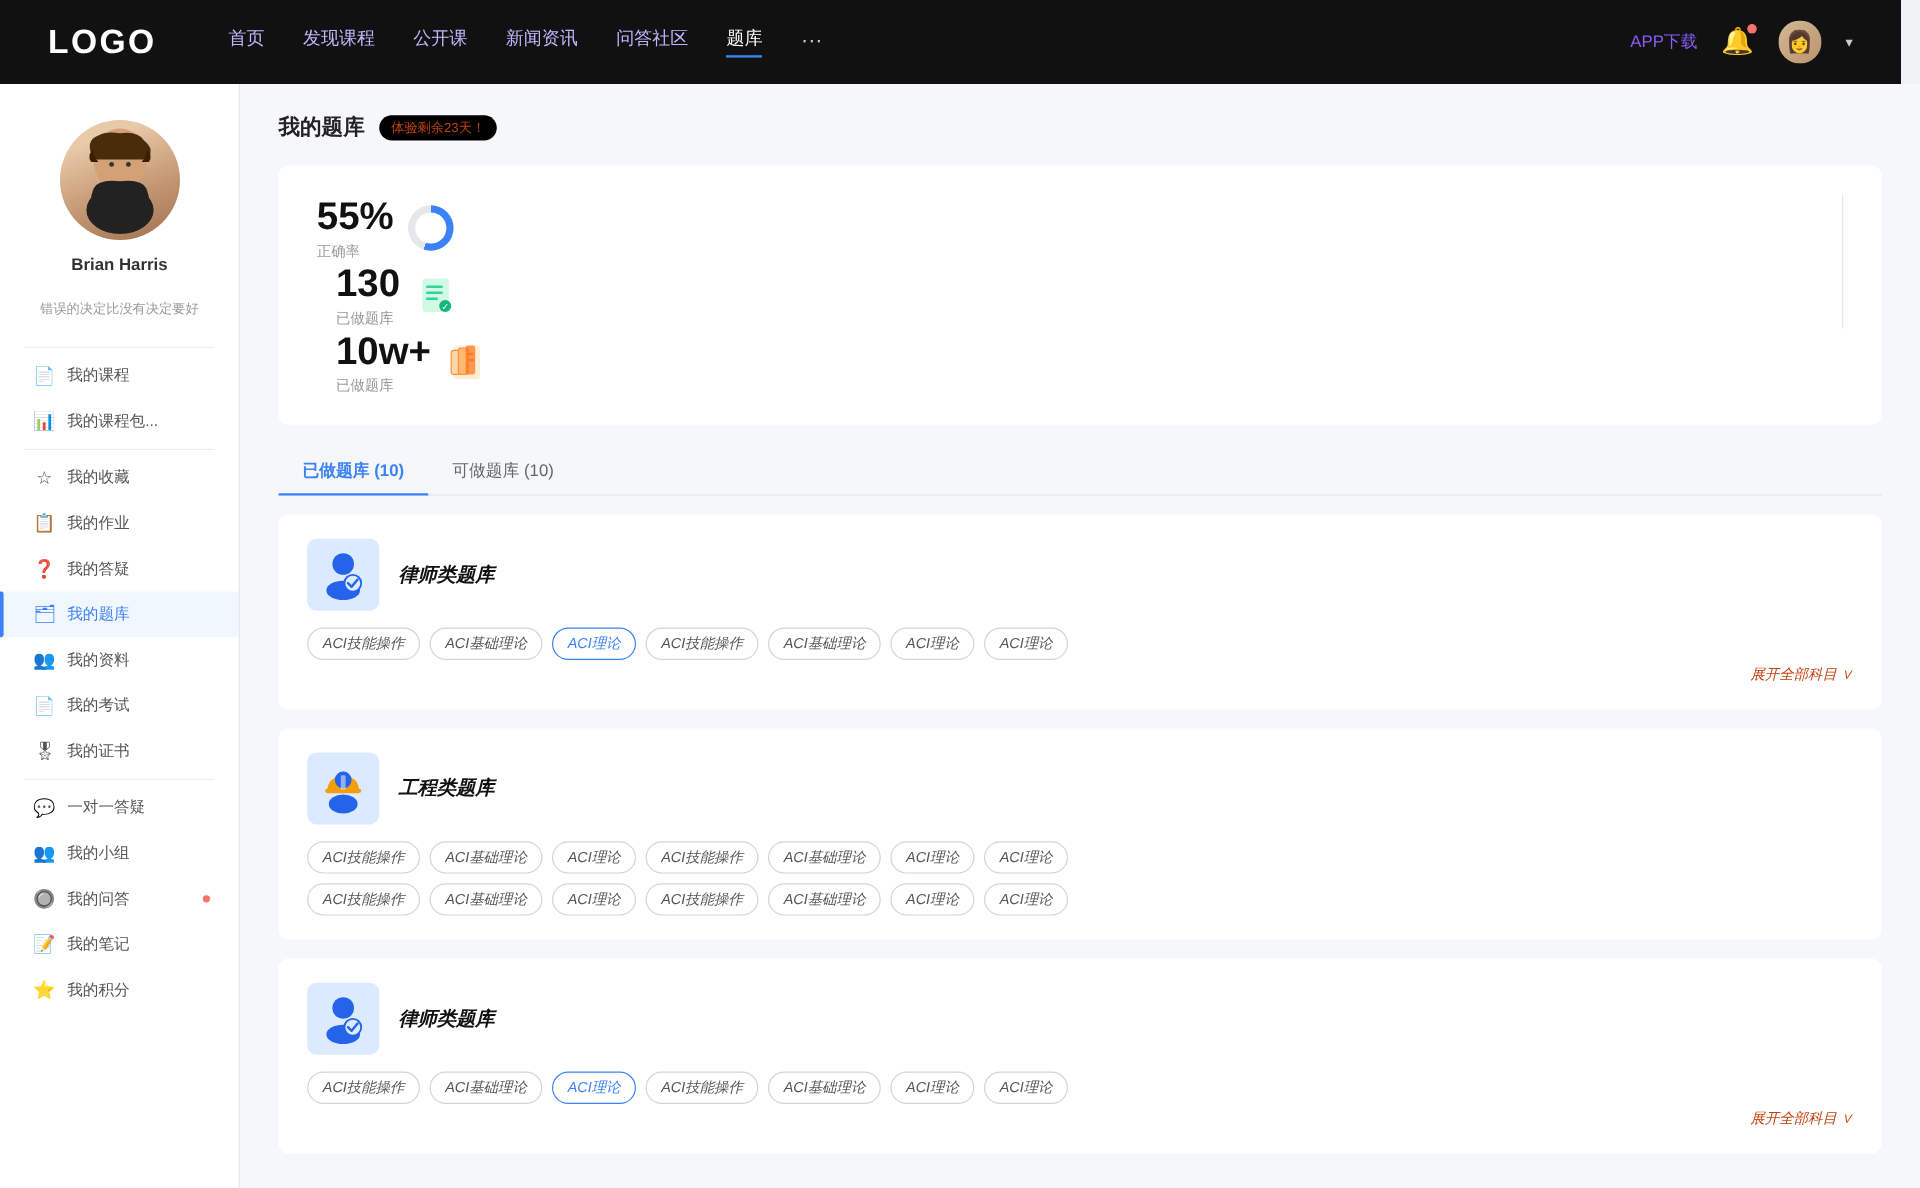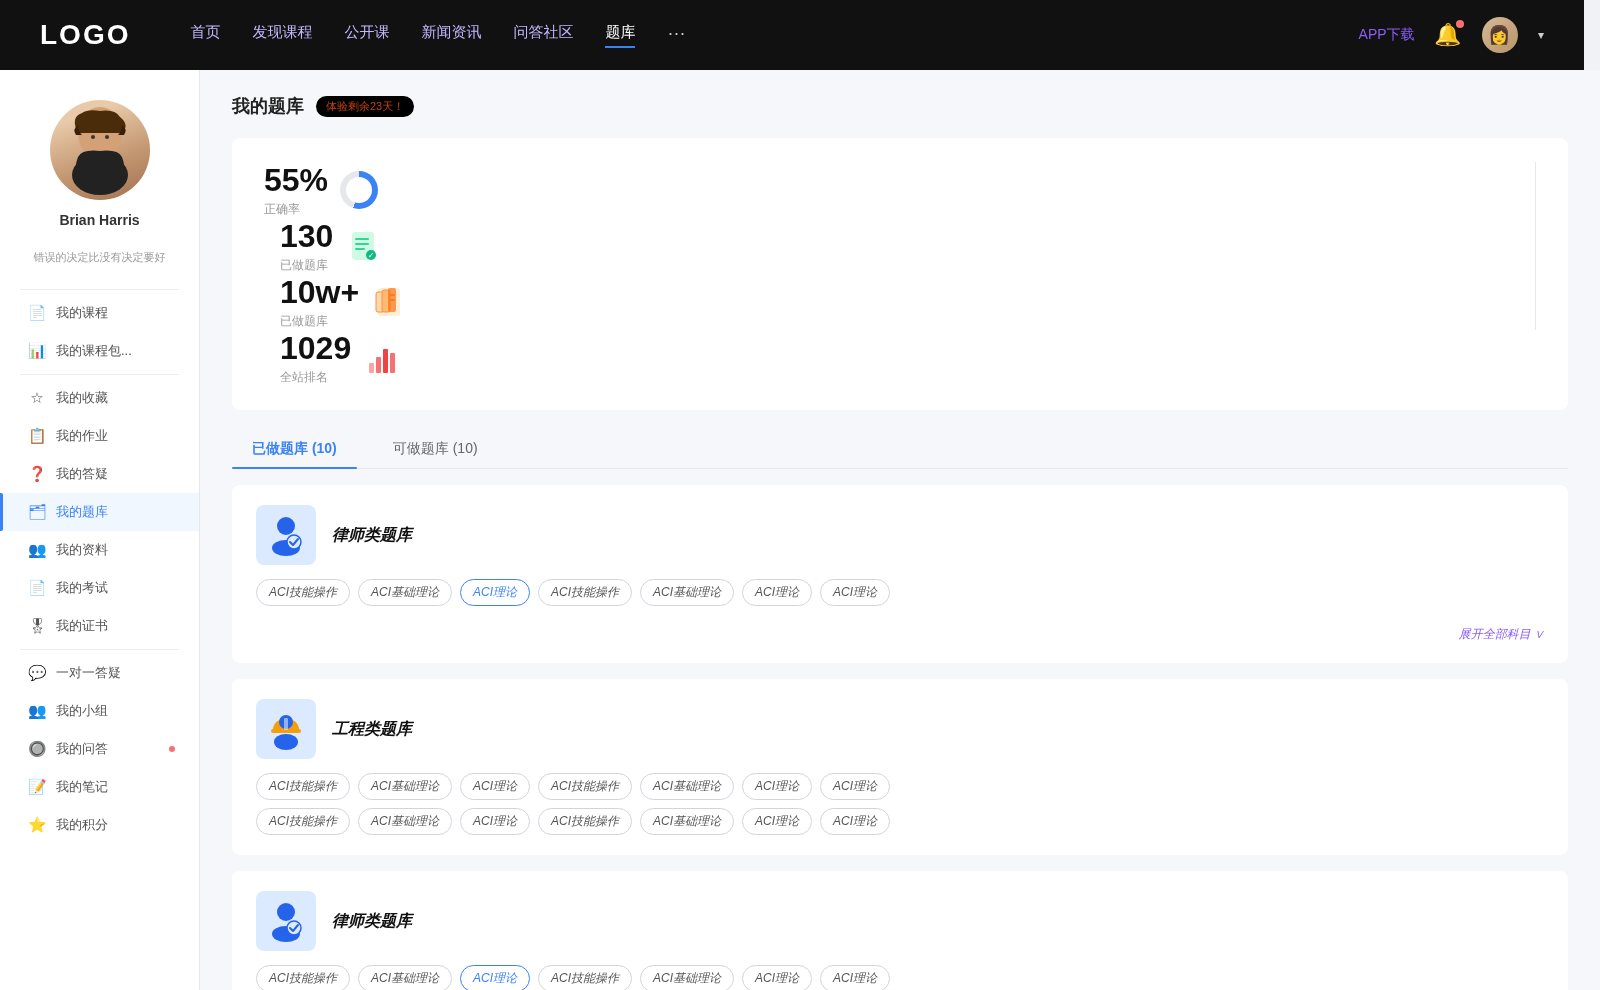--- a/index.html
+++ b/index.html
@@ -115,21 +115,21 @@
     }
     .pie-chart::after {
       content: '';
       position: absolute;
       top: 6px; left: 6px; right: 6px; bottom: 6px;
       background: #fff;
       border-radius: 50%;
     }
 
     
-    .tabs-row { display: flex; gap: 16px; margin-bottom: 16px; border-bottom: 1px solid #e5e7eb; }
+    .tabs-row { display: flex; gap: 0; margin-bottom: 16px; border-bottom: 1px solid #e5e7eb; }
     .tab-item {
       padding: 10px 20px;
       font-size: 14px;
       color: #666;
       cursor: pointer;
       position: relative;
     }
     .tab-item.active { color: #3b82f6; font-weight: 600; }
     .tab-item.active::after { content: ''; position: absolute; bottom: -1px; left: 0; right: 0; height: 2px; background: #3b82f6; border-radius: 2px; }
 
@@ -161,21 +161,21 @@
       border-radius: 14px;
       font-size: 12px;
       color: #555;
       cursor: pointer;
     }
     .qbank-tag.active-tag {
       border-color: #3b82f6;
       color: #3b82f6;
       background: #fff;
     }
-    .qbank-expand { text-align: right; font-size: 12px; color: #8b5cf6; cursor: pointer; margin-top: 20px; }
+    .qbank-expand { text-align: right; font-size: 12px; color: #c2410c; cursor: pointer; margin-top: 4px; }
     .qbank-collapse { text-align: right; font-size: 12px; color: #999; cursor: pointer; margin-top: 8px; }
     .qbank-tags-row2 { display: flex; flex-wrap: wrap; gap: 8px; margin-top: 8px; }
 
     
     .engineer-icon-wrap {
       width: 60px;
       height: 60px;
       background: #dbeafe;
       border-radius: 8px;
       display: flex;
@@ -357,34 +357,20 @@
             <rect x="7" y="8" width="14" height="2" rx="1" fill="#fb923c"></rect>
             <rect x="7" y="13" width="14" height="2" rx="1" fill="#fb923c"></rect>
             <rect x="7" y="18" width="10" height="2" rx="1" fill="#fb923c"></rect>
             <rect x="2" y="6" width="8" height="20" rx="2" fill="#fed7aa" stroke="#fb923c" stroke-width="1"></rect>
             <rect x="8" y="4" width="8" height="22" rx="2" fill="#fdba74" stroke="#fb923c" stroke-width="1"></rect>
             <rect x="14" y="2" width="8" height="24" rx="2" fill="#f97316" opacity="0.7"></rect>
           </svg>
         </div>
       </div>
 
-      <div class="stat-item">
-        <div class="stat-text">
-          <div class="stat-value">1029</div>
-          <div class="stat-label">全站排名</div>
-        </div>
-        <div style="width:38px;height:38px;display:flex;align-items:flex-end;justify-content:center;padding-bottom:4px;">
-          <div class="bar-chart-icon">
-            <span style="height:10px;background:#fca5a5;"></span>
-            <span style="height:16px;background:#f87171;"></span>
-            <span style="height:24px;background:#ef4444;"></span>
-            <span style="height:20px;background:#f87171;"></span>
-          </div>
-        </div>
-      </div>
     </div>
 
     <div class="tabs-row">
       <div class="tab-item active">已做题库 (10)</div>
       <div class="tab-item">可做题库 (10)</div>
     </div>
 
     <div class="qbank-card">
       <div class="qbank-header">
         <div class="qbank-icon">

